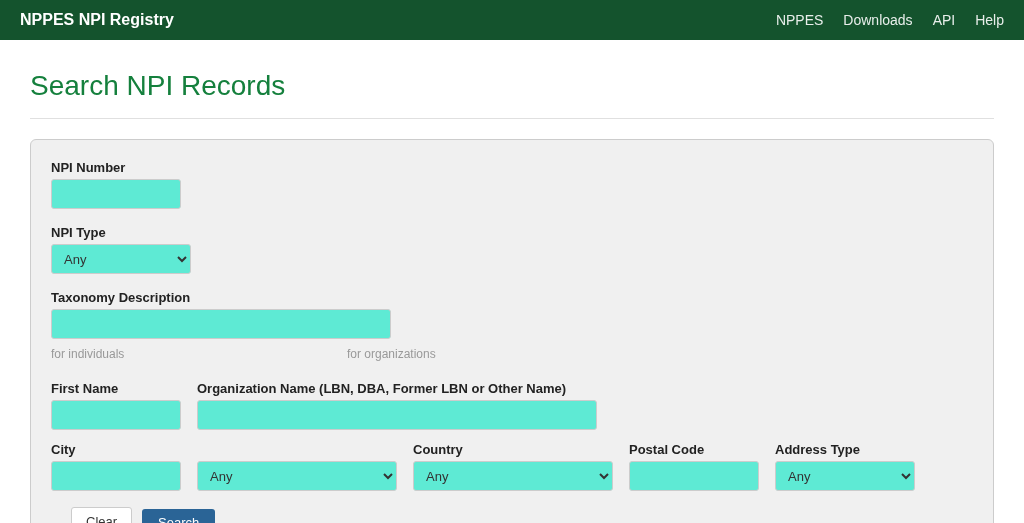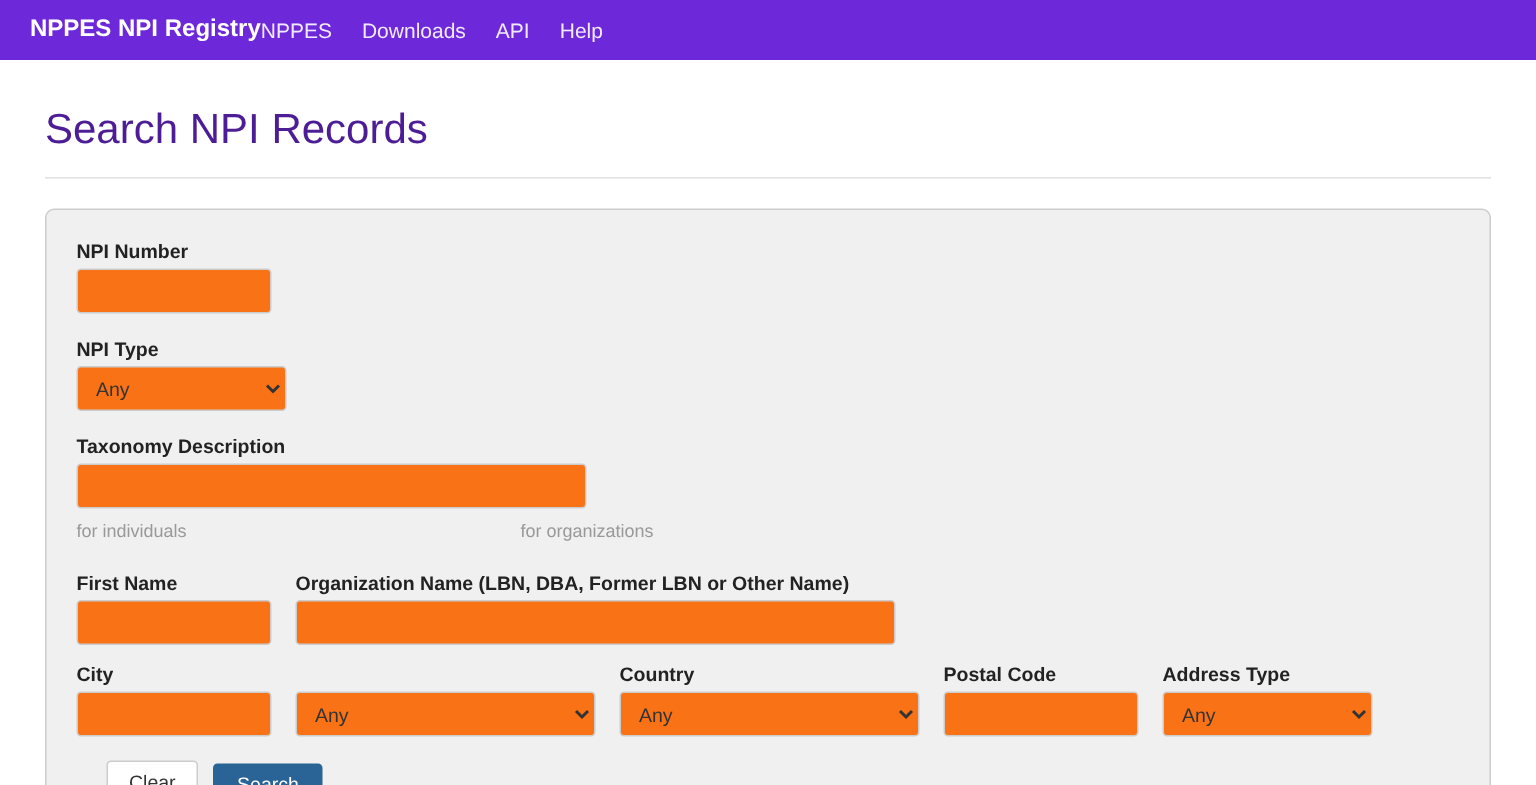--- a/index.html
+++ b/index.html
@@ -1,24 +1,24 @@
 <!DOCTYPE html>
 <html><head>
   <meta charset="utf-8">
   <style>
     * { box-sizing: border-box; margin: 0; padding: 0; }
     body { font-family: -apple-system, BlinkMacSystemFont, "Segoe UI", Helvetica, Arial, sans-serif; font-size: 14px; background: #fff; color: #333; }
 
     
     nav {
-      background-color: #6d28d9;
+      background-color: #14532d;
       padding: 0 20px;
       display: flex;
       align-items: center;
-      justify-content: flex-start;
+      justify-content: space-between;
       height: 40px;
     }
     .nav-brand {
       color: #fff;
       font-size: 16px;
       font-weight: 600;
     }
     .nav-links {
       display: flex;
       gap: 20px;
@@ -30,21 +30,21 @@
       opacity: 0.9;
     }
 
     
     .page-content {
       padding: 30px 30px 20px 30px;
     }
     .page-title {
       font-size: 28px;
       font-weight: 400;
-      color: #4c1d95;
+      color: #15803d;
       margin-bottom: 20px;
       border-bottom: 1px solid #e0e0e0;
       padding-bottom: 16px;
     }
 
     
     .search-panel {
       background: #f0f0f0;
       border: 1px solid #ccc;
       border-radius: 6px;
@@ -63,21 +63,21 @@
       font-weight: 600;
       color: #222;
     }
 
     .form-group input[type="text"],
     .form-group select {
       border: 1px solid #ccc;
       border-radius: 3px;
       padding: 5px 8px;
       font-size: 13px;
-      background: #f97316;
+      background: #5eead4;
       height: 30px;
       color: #333;
     }
 
     
     .npi-number input { width: 130px; }
     .npi-type select { width: 140px; }
     .taxonomy-desc input { width: 340px; }
     .first-name input { width: 130px; }
     .last-name input { width: 130px; }

